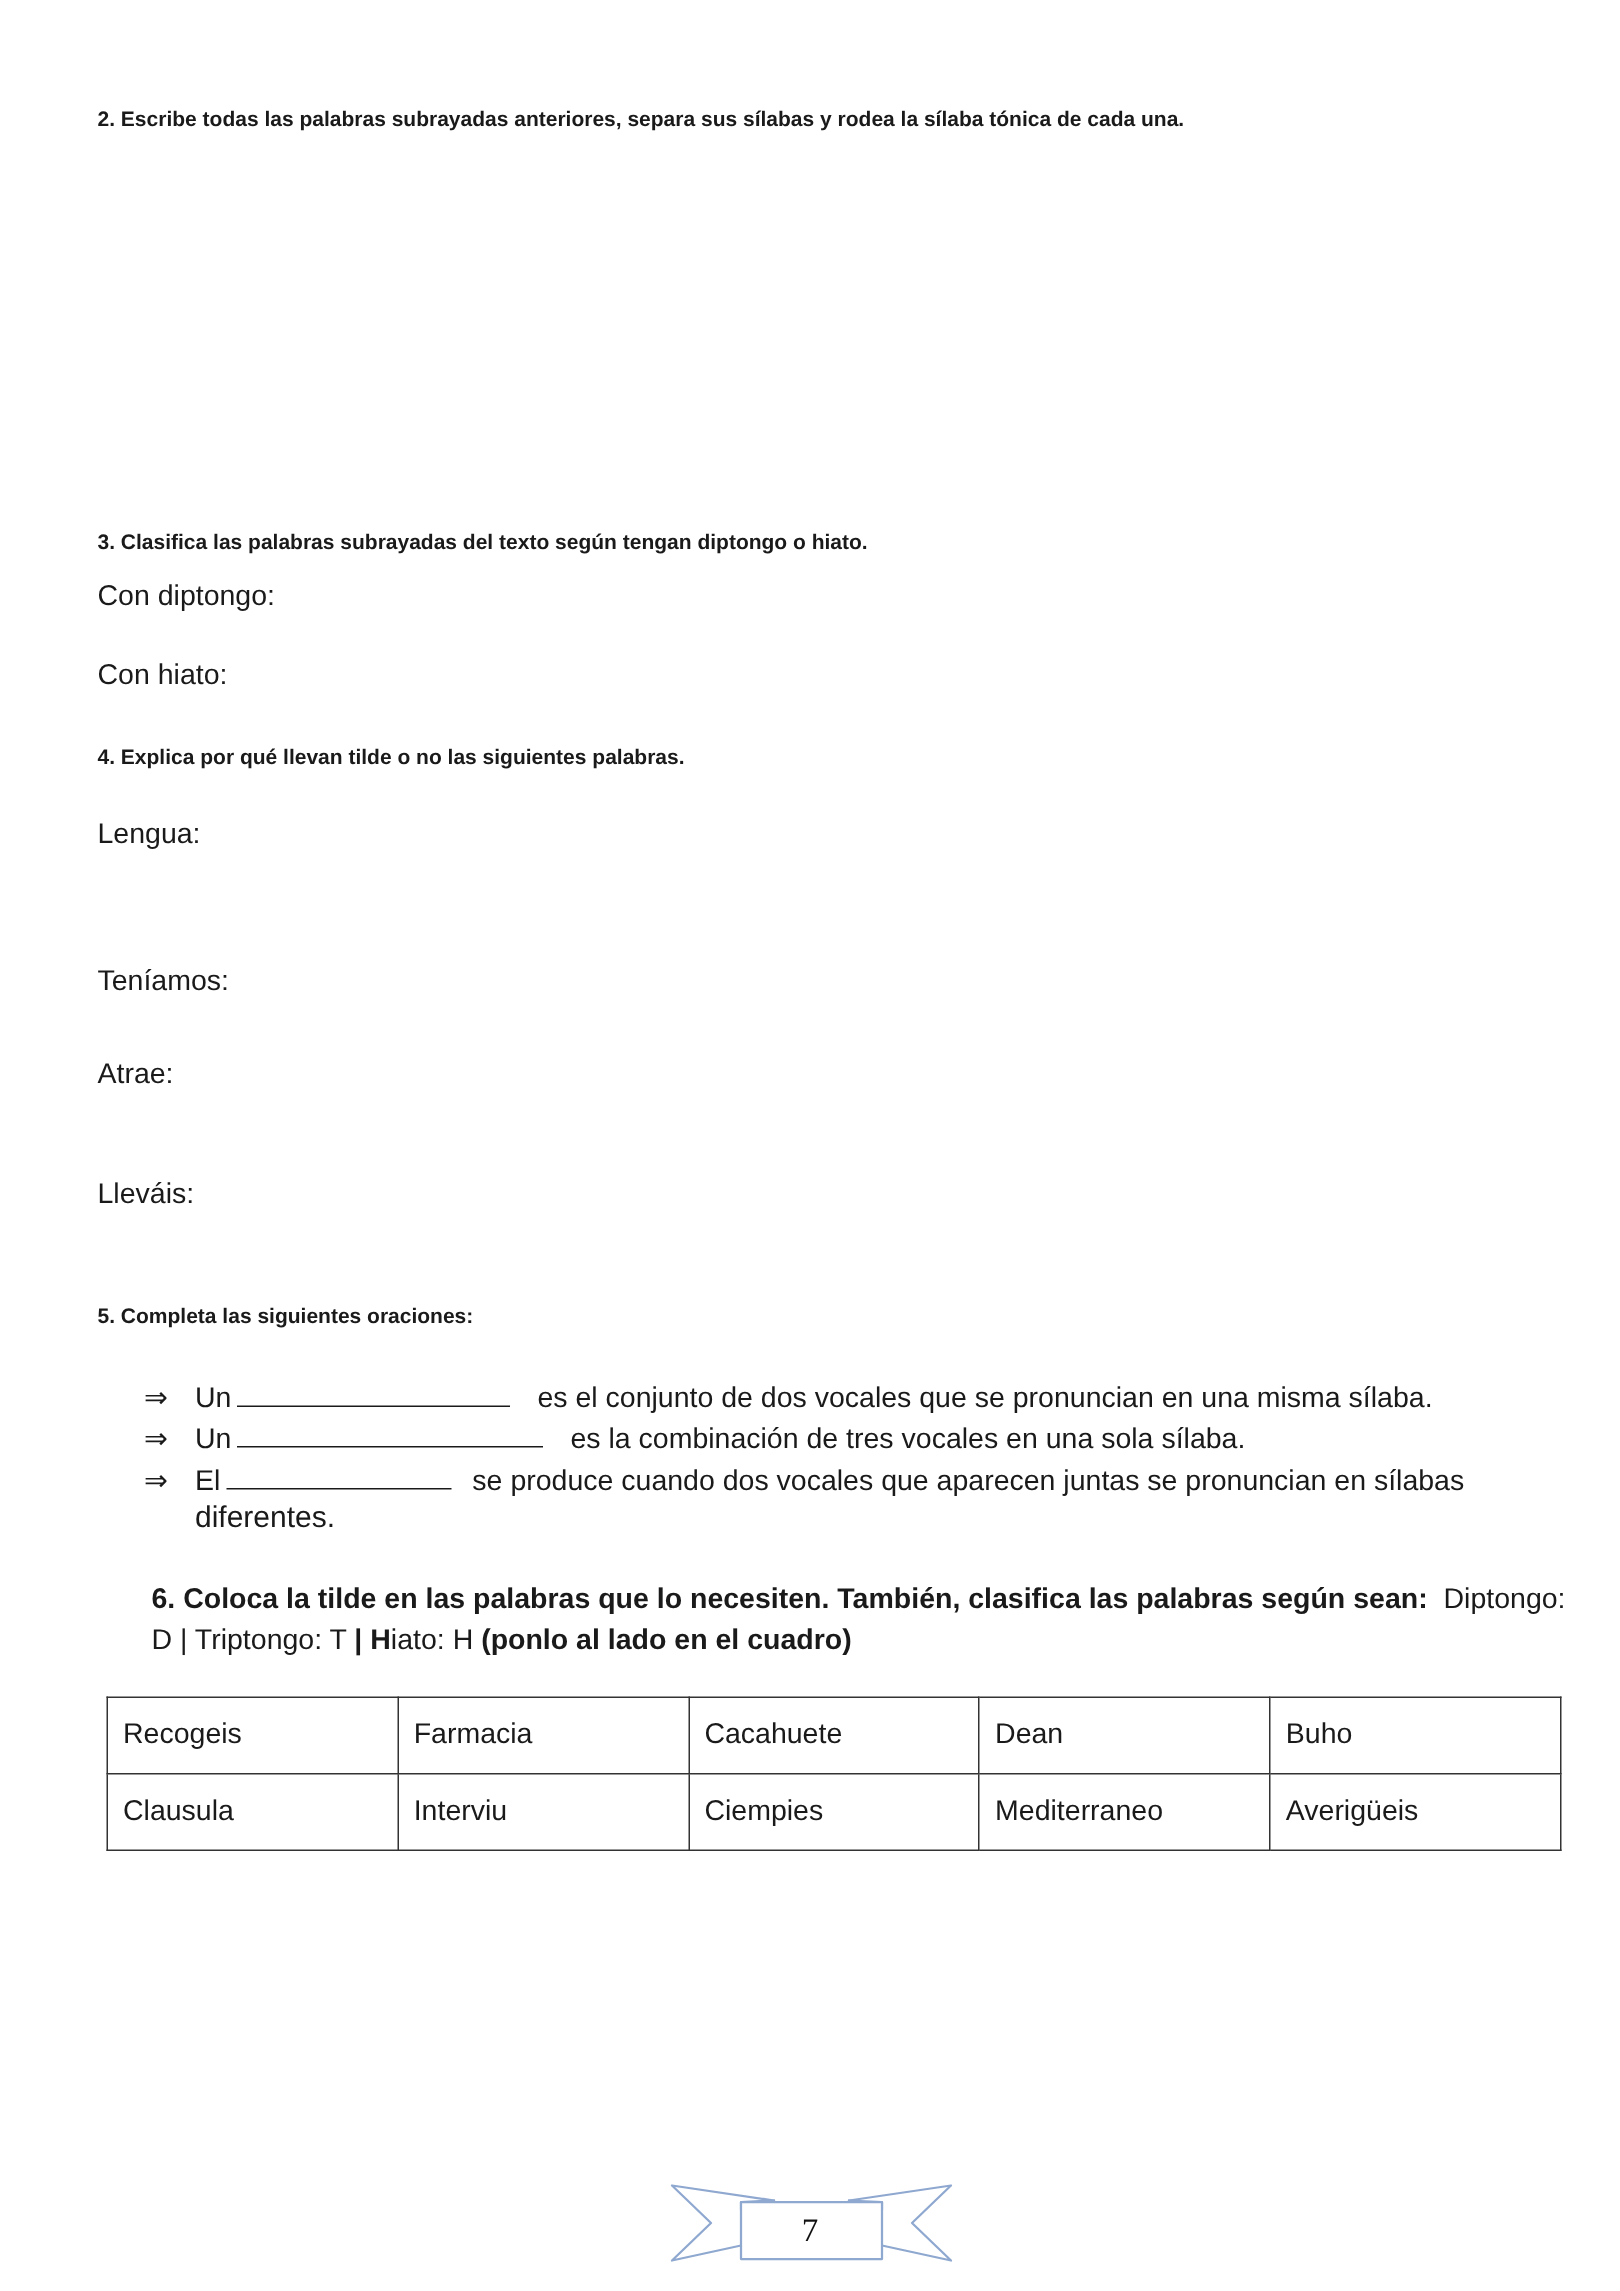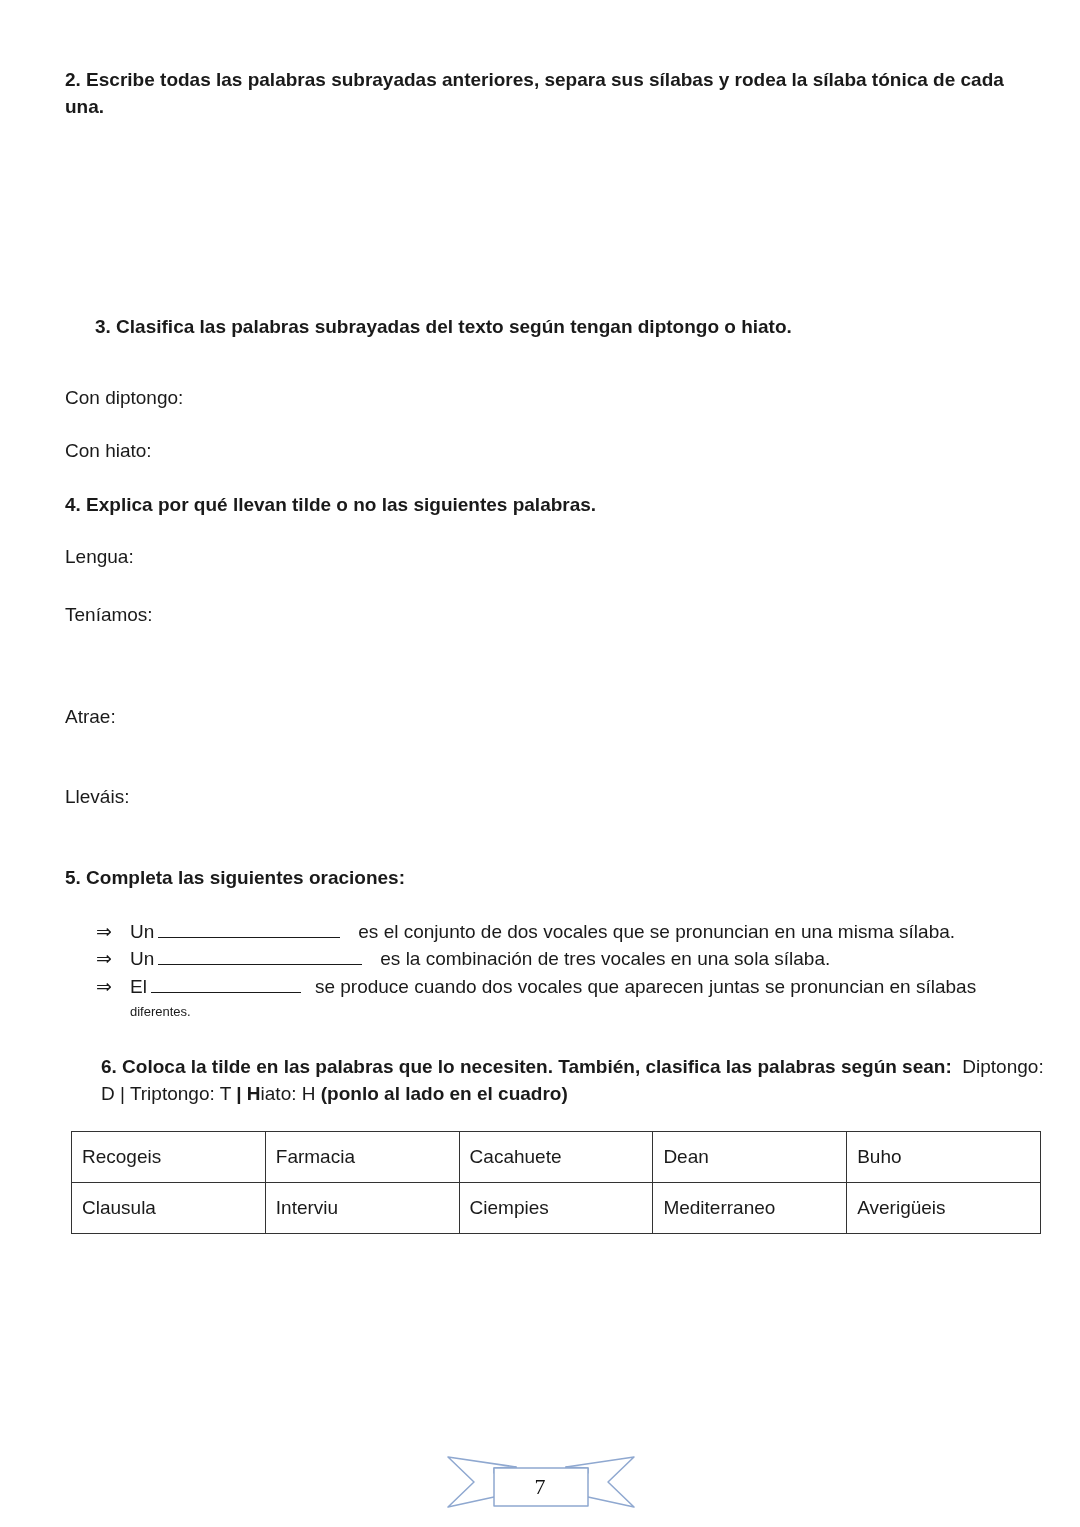--- a/index.html
+++ b/index.html
@@ -3,53 +3,53 @@
   <meta charset="utf-8">
   <style>
     html, body { margin: 0; padding: 0; background: #ffffff; }
     body {
       width: 1080px; height: 1527px; position: relative; overflow: hidden;
       font-family: "Liberation Sans", "DejaVu Sans", sans-serif;
       color: #1a1a1a; font-size: 19px;
     }
     .abs { position: absolute; }
     .bold { font-weight: bold; }
-    .q-title { left: 65px; width: 940px; line-height: 27px; font-weight: bold; font-size: 19px; }
+    .q-title { left: 65px; width: 940px; line-height: 27px; font-weight: bold; font-size: 14px; }
     .label { left: 65px; font-size: 19px; line-height: 24px; }
     .bullet { left: 96px; font-size: 19px; line-height: 24px; white-space: nowrap; }
     .bullet .arrow { display: inline-block; width: 34px; }
     .bullet .blank { display: inline-block; border-bottom: 1px solid #1a1a1a; height: 18px; vertical-align: baseline; margin: 0 4px; }
-    .cont { left: 130px; font-size: 13px; line-height: 24px; }
+    .cont { left: 130px; font-size: 20px; line-height: 24px; }
     table.words {
       position: absolute; left: 55px; top: 1131px; width: 970px;
       border-collapse: collapse; font-size: 19px; margin-left: 16px;
     }
     table.words td {
       border: 1px solid #333333; height: 50px; padding: 0 0 0 10px;
       width: 20%; vertical-align: middle;
     }
     .ribbon { left: 446px; top: 1455px; width: 190px; height: 56px; }
     .page-num {
       left: 494px; top: 1468px; width: 92px; height: 38px;
       text-align: center; font-family: "Liberation Serif", "DejaVu Serif", serif;
       font-size: 22px; line-height: 38px; color: #111111;
     }
   </style>
 </head>
 <body>
 
 <div class="abs q-title" style="top:66px;">2. Escribe todas las palabras subrayadas anteriores, separa sus sílabas y rodea la sílaba tónica de cada una.</div>
 
-<div class="abs q-title" style="top:313px;margin-left:30px;">3. Clasifica las palabras subrayadas del texto según tengan diptongo o hiato.</div>
+<div class="abs q-title" style="top:348px;">3. Clasifica las palabras subrayadas del texto según tengan diptongo o hiato.</div>
 <div class="abs label" style="top:386px;">Con diptongo:</div>
 <div class="abs label" style="top:439px;">Con hiato:</div>
 
 <div class="abs q-title" style="top:491px;">4. Explica por qué llevan tilde o no las siguientes palabras.</div>
 <div class="abs label" style="top:545px;">Lengua:</div>
-<div class="abs label" style="top:603px;text-align:center;">Teníamos:</div>
+<div class="abs label" style="top:643px;text-align:center;">Teníamos:</div>
 <div class="abs label" style="top:705px;">Atrae:</div>
 <div class="abs label" style="top:785px;">Lleváis:</div>
 
 <div class="abs q-title" style="top:864px;">5. Completa las siguientes oraciones:</div>
 
 <div class="abs bullet" style="top:919px;">
   <span class="arrow">⇒</span><span>Un</span><span class="blank" style="width:182px;"></span><span style="margin-left:14px;margin-top:15px;">es el conjunto de dos vocales que se pronuncian en una misma sílaba.</span>
 </div>
 <div class="abs bullet" style="top:946px;">
   <span class="arrow">⇒</span><span>Un</span><span class="blank" style="width:204px;"></span><span style="margin-left:14px;">es la combinación de tres vocales en una sola sílaba.</span>

